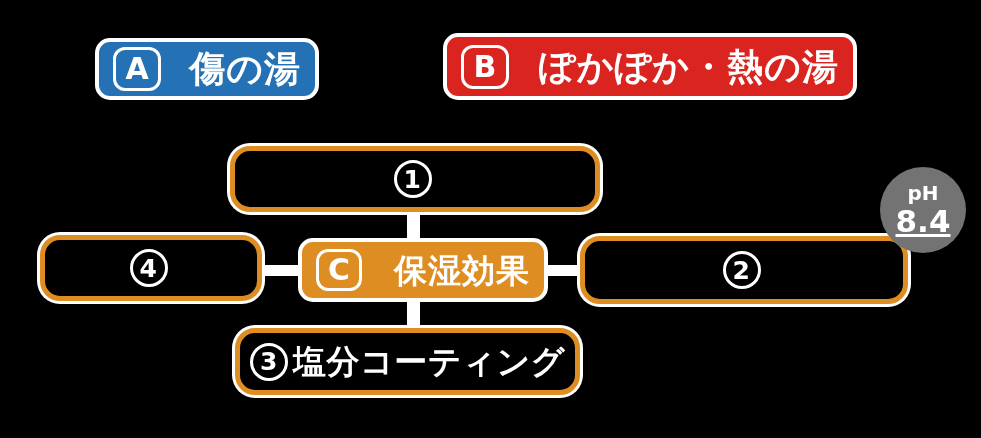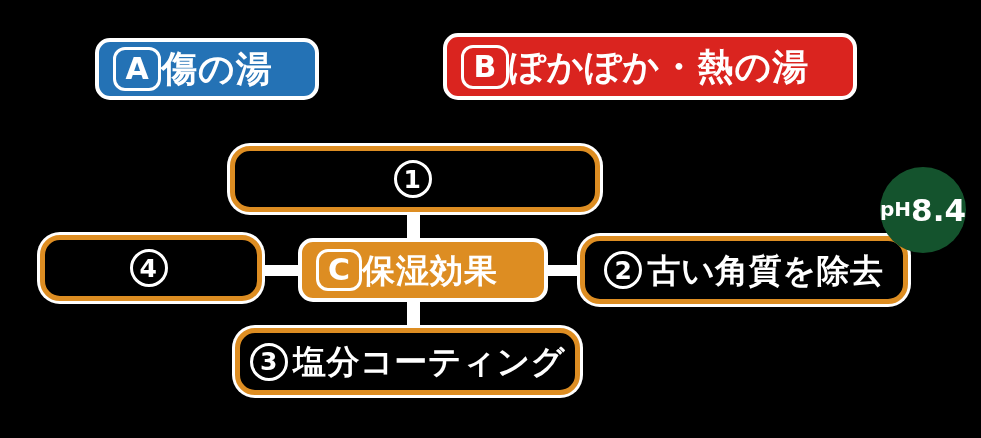--- a/index.html
+++ b/index.html
@@ -16,21 +16,21 @@
     padding:0 14px;white-space:nowrap;
   }
   .badge-a{left:95px;top:38px;width:224px;height:62px;background:#2472b5;}
   .badge-b{left:443px;top:33px;width:414px;height:67px;background:#da241f;}
   .badge-c{left:298px;top:238px;width:250px;height:64px;background:#dd8d22;z-index:3;}
   .chip{
     flex:0 0 auto;display:flex;align-items:center;justify-content:center;box-sizing:border-box;
     width:48px;height:44px;border:3px solid #ffffff;border-radius:12px;
     font-size:30px;font-weight:600;line-height:1;
   }
-  .badge-label{flex:1;text-align:left;font-size:36px;letter-spacing:1px;line-height:1;}
+  .badge-label{flex:1;text-align:right;font-size:36px;letter-spacing:1px;line-height:1;}
   .badge-c .badge-label{font-size:33px;}
   .badge-c .chip{width:46px;height:42px;}
   
   .obox{
     position:absolute;display:flex;align-items:center;justify-content:center;box-sizing:border-box;
     background:#000000;border:5px solid #dd8d22;border-radius:20px;
     box-shadow:0 0 0 3px #ffffff;z-index:2;white-space:nowrap;
     font-size:33px;line-height:1;letter-spacing:0.5px;
   }
   .box-1{left:230px;top:146px;width:370px;height:66px;}
@@ -38,25 +38,25 @@
   .box-3{left:235px;top:328px;width:345px;height:67px;}
   .box-4{left:40px;top:235px;width:222px;height:66px;}
   .numcircle{
     display:inline-flex;align-items:center;justify-content:center;box-sizing:border-box;
     width:38px;height:38px;border:3px solid #ffffff;border-radius:50%;
     font-size:25px;margin-right:5px;flex:0 0 auto;
   }
   
   .ph{
     position:absolute;left:880px;top:167px;width:86px;height:86px;border-radius:50%;
-    background:#14532d;display:flex;flex-direction:row;align-items:center;justify-content:center;
+    background:#737373;display:flex;flex-direction:column;align-items:center;justify-content:center;
     z-index:4;line-height:1;
   }
   .ph-unit{font-size:20px;font-weight:600;margin-bottom:3px;}
-  .ph-value{font-size:31px;font-weight:600;}
+  .ph-value{font-size:31px;font-weight:600;text-decoration:underline;}
 </style>
 </head>
 <body>
 
 <div class="canvas">
 
   <div class="conn" style="left:407px;top:210px;width:13px;height:34px;"></div>
   <div class="conn" style="left:407px;top:298px;width:13px;height:34px;"></div>
   <div class="conn" style="left:250px;top:265px;width:55px;height:11px;"></div>
   <div class="conn" style="left:540px;top:265px;width:48px;height:11px;"></div>
@@ -91,21 +91,20 @@
     <span class="chip">
       <span>C</span>
     </span>
     <span class="badge-label">保湿効果</span>
   </div>
 
   <div class="obox box-2">
     <span class="numcircle">
       <span>2</span>
     </span>
-    <span>古い角質を除去</span>
   </div>
 
   <div class="obox box-3">
     <span class="numcircle">
       <span>3</span>
     </span>
     <span>塩分コーティング</span>
   </div>
 
   <div class="ph">

